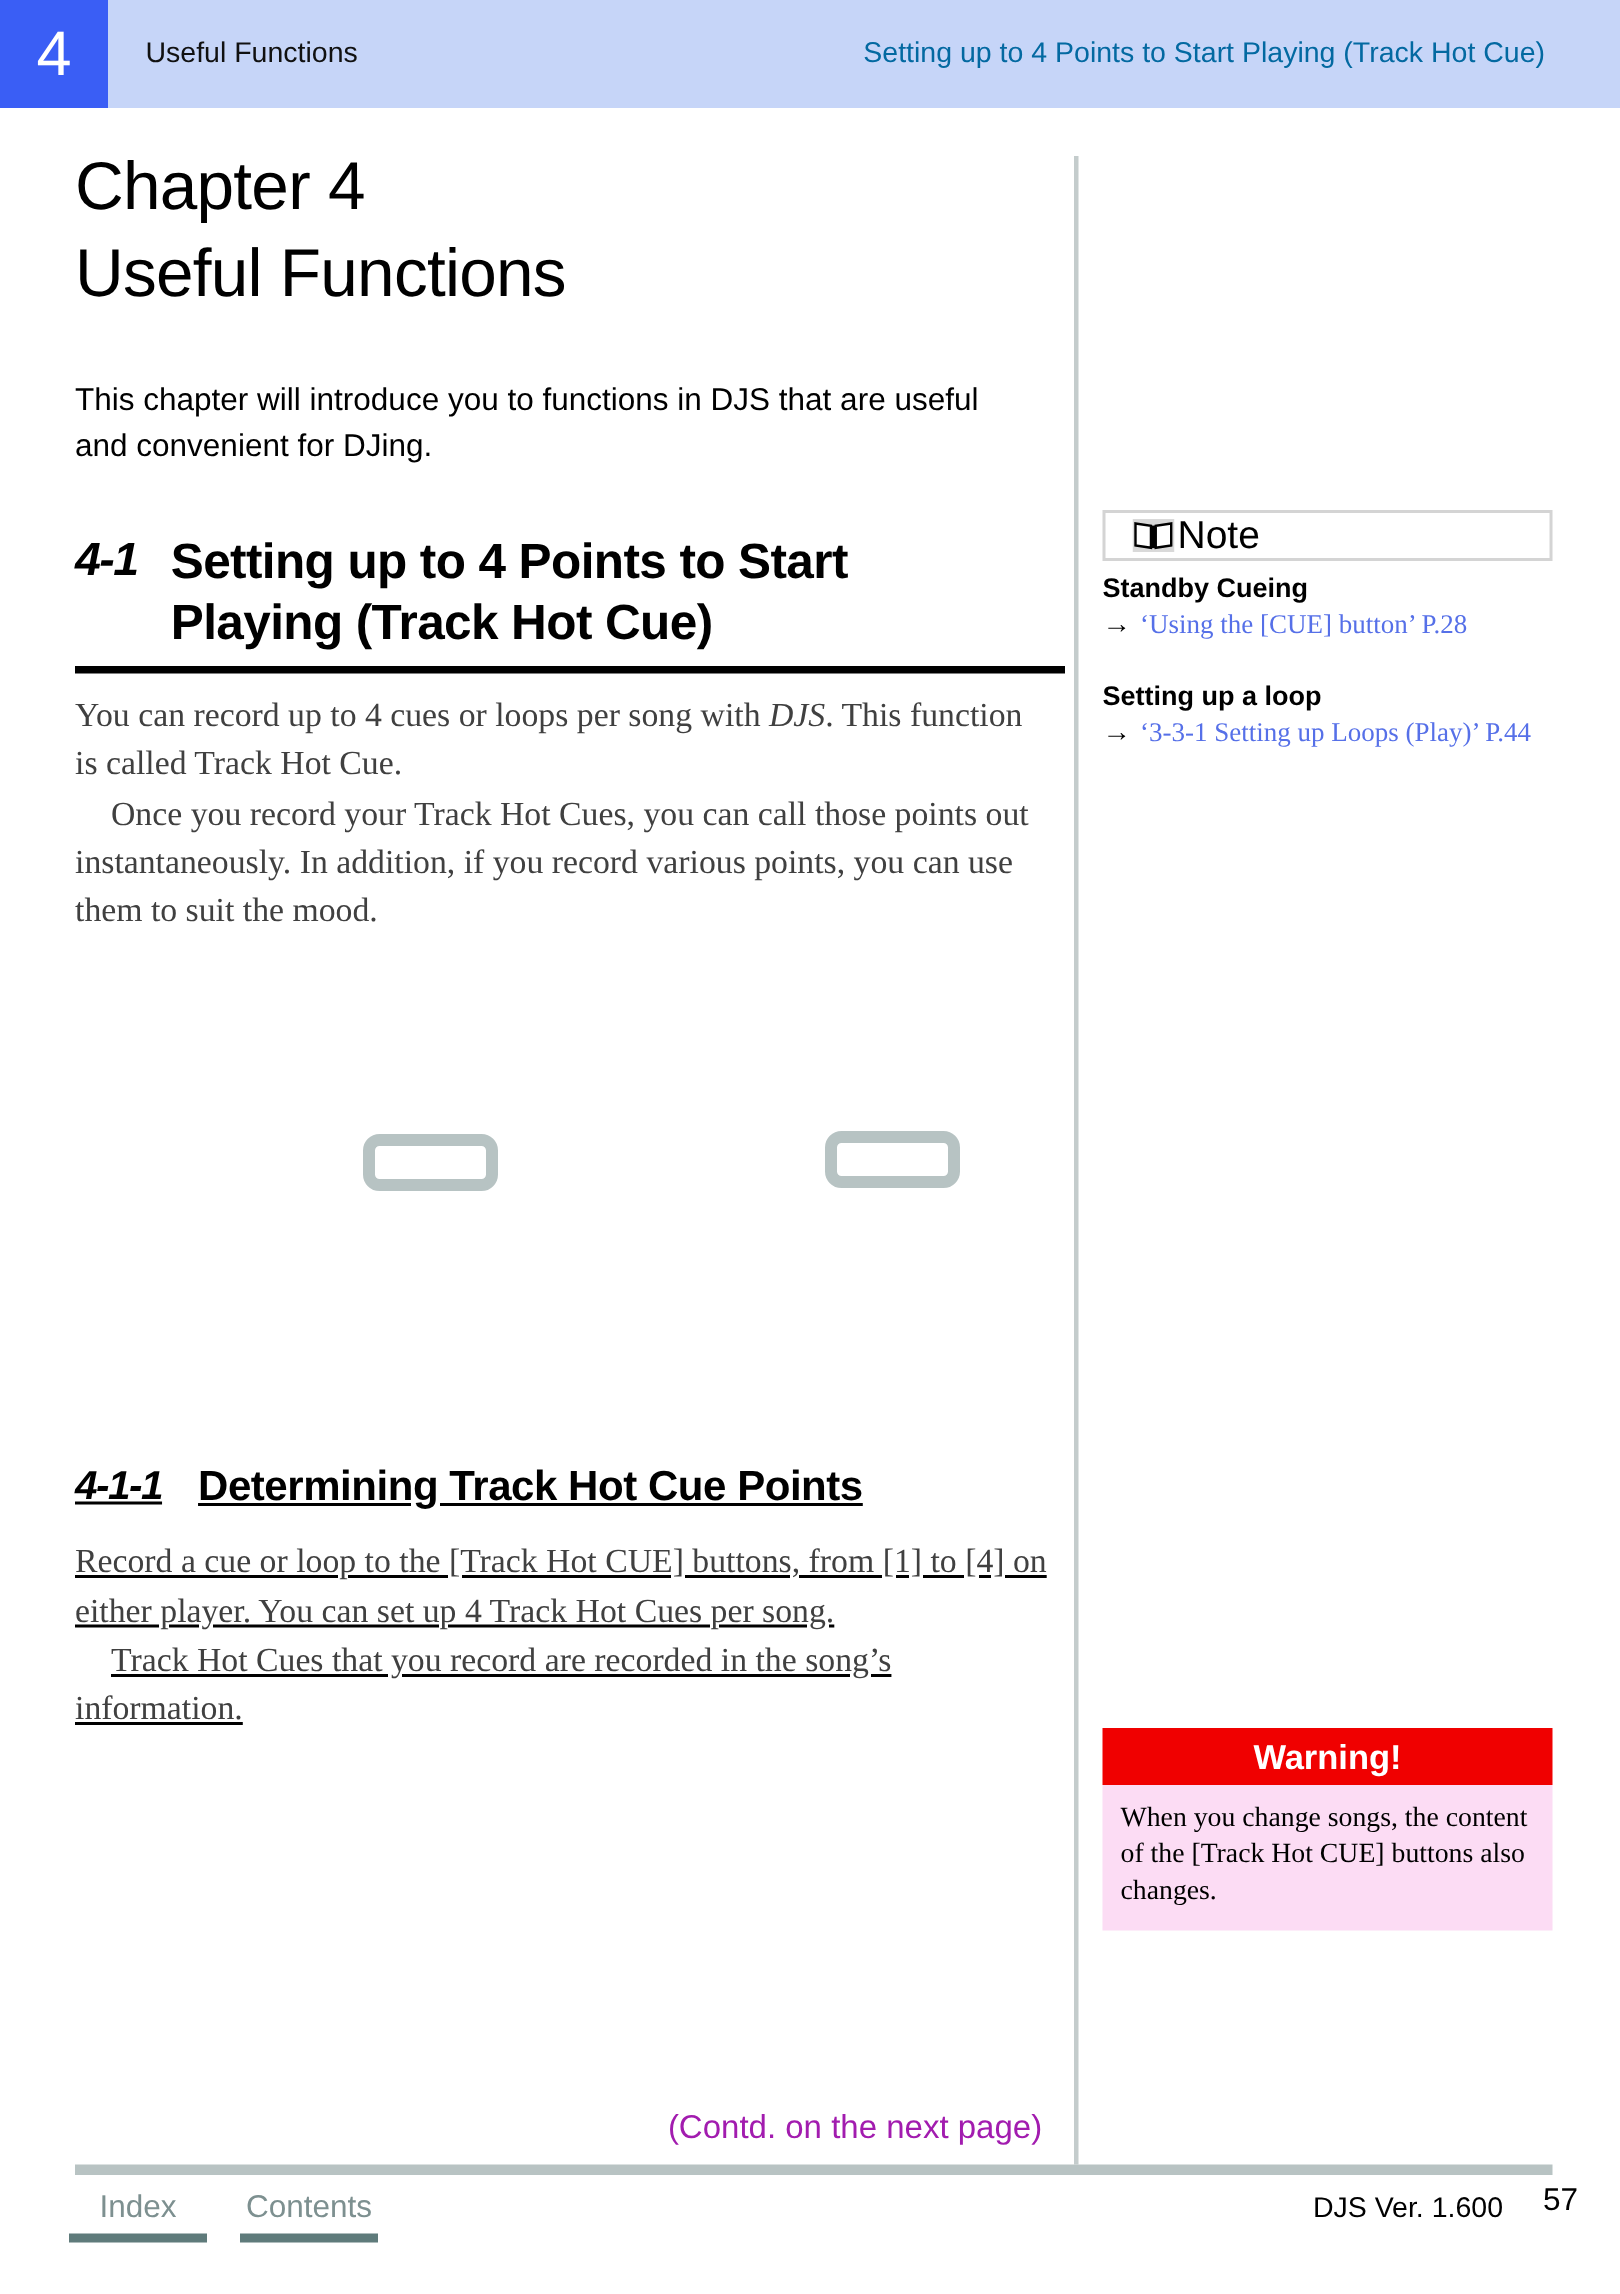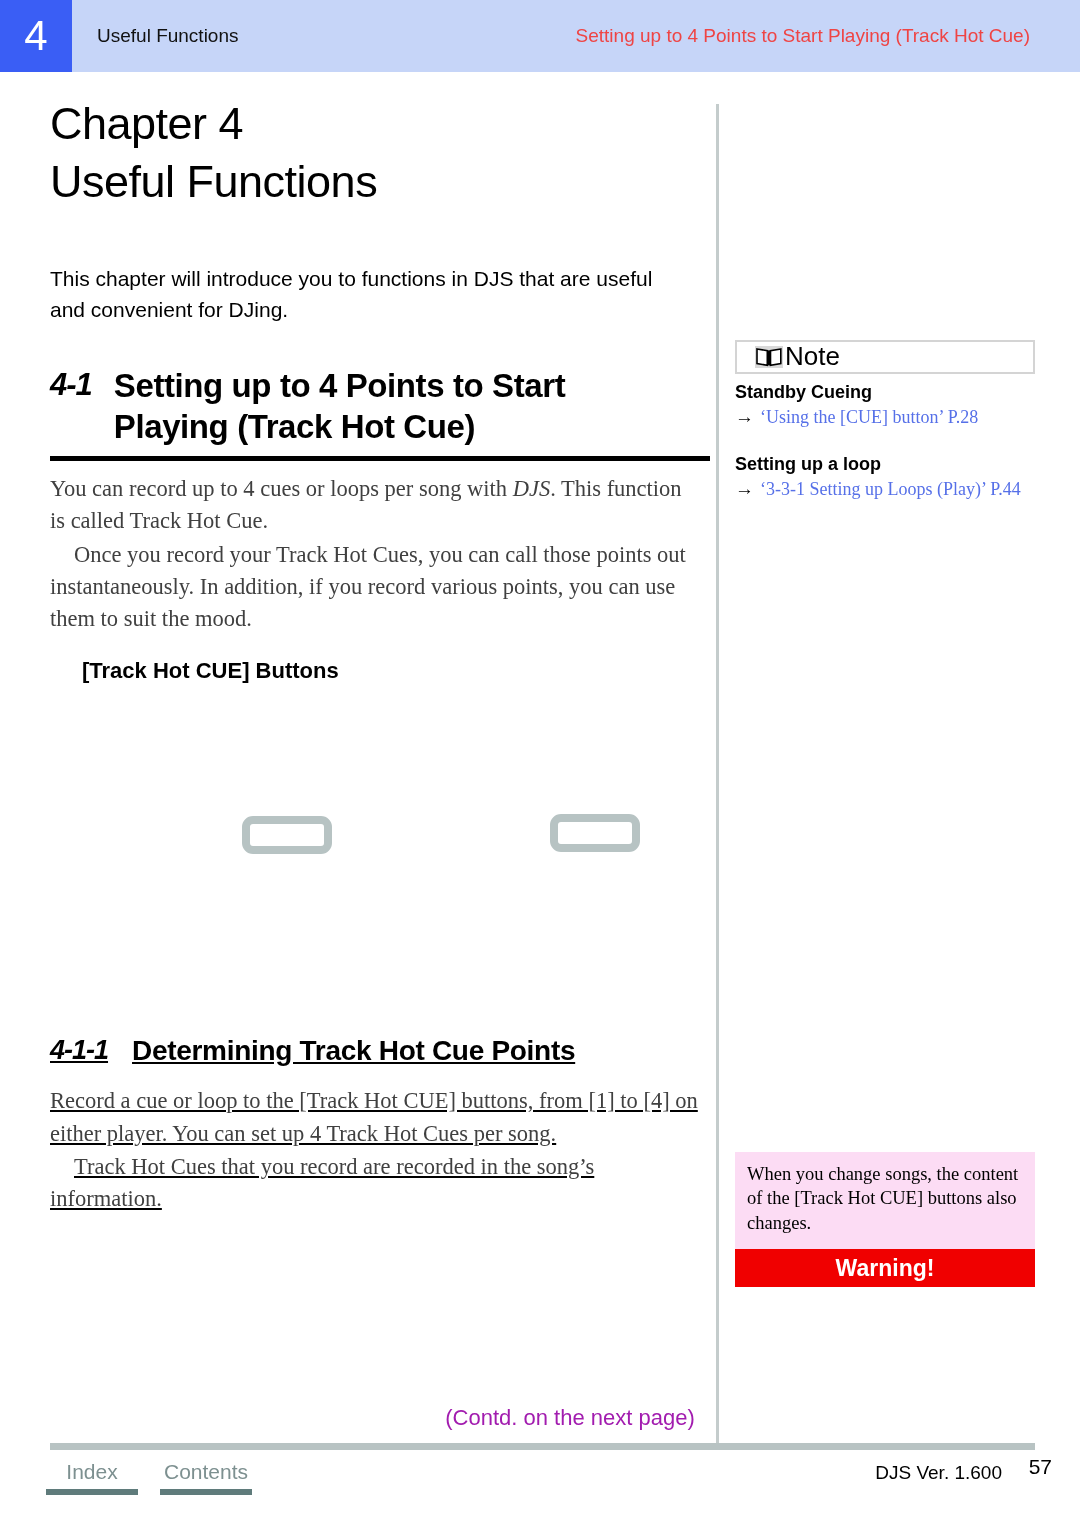--- a/index.html
+++ b/index.html
@@ -44,21 +44,21 @@
     left: 97px; top: 0;
     height: 72px; line-height: 72px;
     font-size: 19px;
     color: #111111;
   }
   #header-right-title {
     position: absolute;
     right: 50px; top: 0;
     height: 72px; line-height: 72px;
     font-size: 19px;
-    color: #ef4444;
+    color: #0369a1;
     white-space: nowrap;
   }
 
   
   #column-divider {
     position: absolute;
     left: 716px; top: 104px;
     width: 3px; height: 1339px;
     background: #c4cccc;
   }
@@ -70,21 +70,21 @@
     width: 660px;
   }
   #chapter-title {
     font-size: 45px;
     line-height: 1.28;
     color: #000000;
     font-family: "Liberation Sans", sans-serif;
     letter-spacing: -0.5px;
   }
   #chapter-intro {
-    margin-top: 54px;
+    margin-top: 42px;
     font-size: 21px;
     line-height: 1.47;
     color: #000000;
     font-family: "Liberation Sans", sans-serif;
     width: 620px;
   }
 
   
   #section-41 {
     margin-top: 40px;
@@ -336,21 +336,20 @@
         <div>Setting up to 4 Points to Start</div>
         <div>Playing (Track Hot Cue)</div>
       </div>
     </div>
     <div id="rule-41"></div>
 
     <div id="para-1" class="body-serif"><span>You can record up to 4 cues or loops per song with </span><span class="serif-italic">DJS</span><span>. This function is called Track Hot Cue.</span></div>
 
     <div id="para-2" class="body-serif">Once you record your Track Hot Cues, you can call those points out instantaneously. In addition, if you record various points, you can use them to suit the mood.</div>
 
-    <div id="trackhot-label">[Track Hot CUE] Buttons</div>
 
     <div id="button-figure">
       <div id="cue-button-left" class="cue-button-shape"></div>
       <div id="cue-button-right" class="cue-button-shape"></div>
     </div>
   </div>
 
   <div id="section-411">
     <div class="sec-head-row">
       <div class="sec-number-411">4-1-1</div>
@@ -386,22 +385,22 @@
 
     <div class="note-sub">Setting up a loop</div>
     <div class="note-link-row">
       <span class="note-arrow">→</span>
       <span class="note-link">‘3-3-1  Setting up Loops (Play)’ P.44</span>
     </div>
   </div>
 </div>
 
 <div id="warning-box">
+  <div id="warning-header">Warning!</div>
   <div id="warning-body">When you change songs, the content of the [Track Hot CUE] buttons also changes.</div>
-  <div id="warning-header">Warning!</div>
 </div>
 
 <div id="contd-note">(Contd. on the next page)</div>
 
 <div id="footer-rule"></div>
 
 <div id="footer-nav">
   <div class="footer-link">Index</div>
   <div class="footer-link">Contents</div>
 </div>

